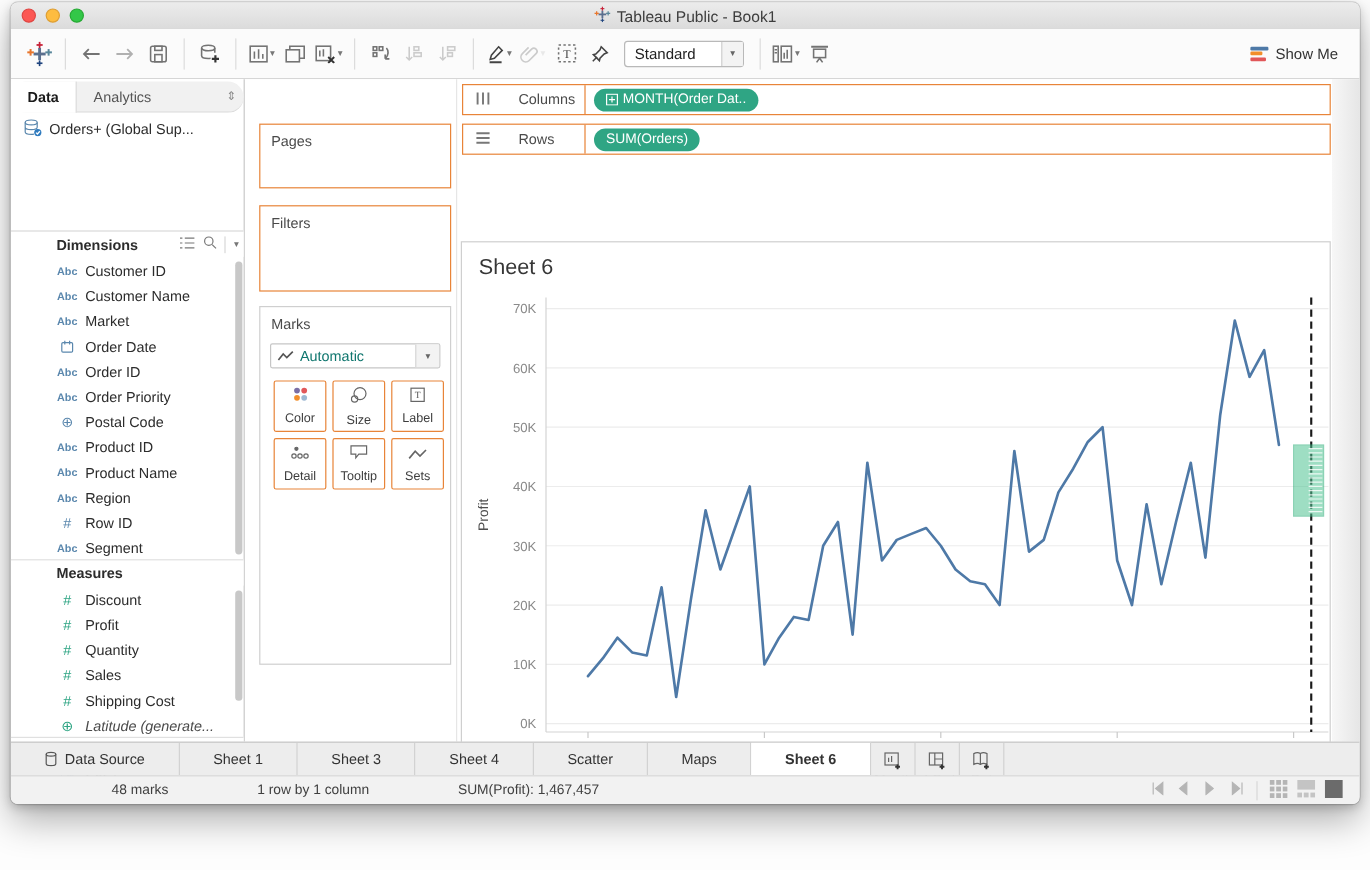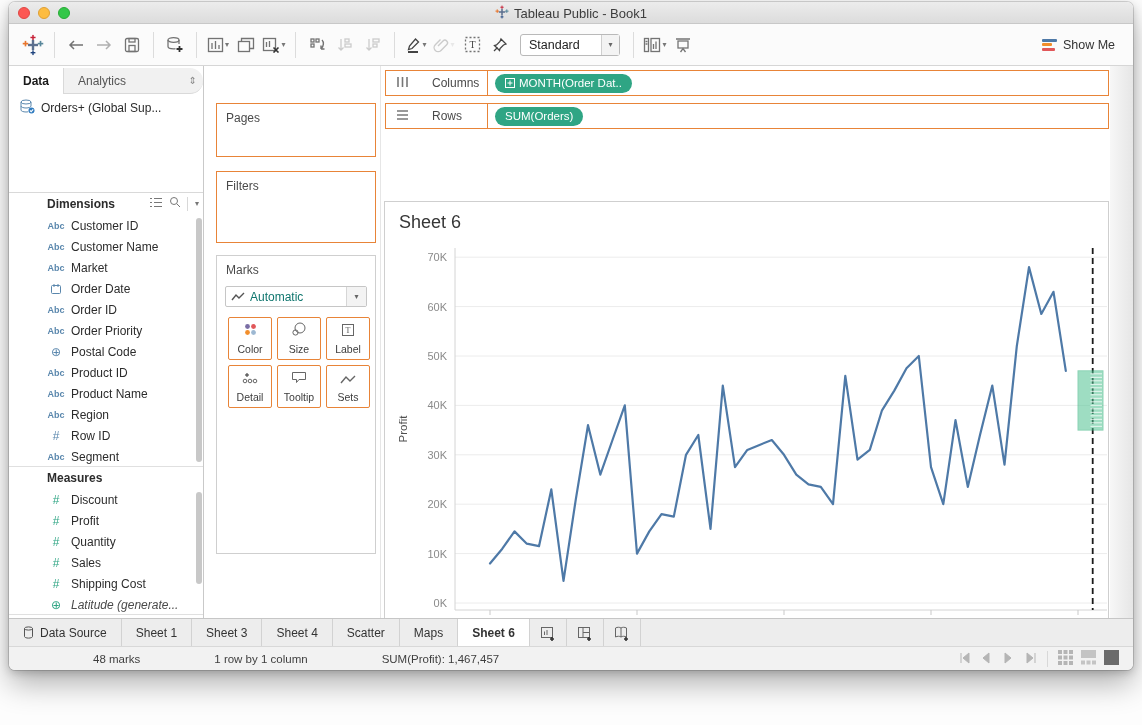--- a/index.html
+++ b/index.html
@@ -64,21 +64,21 @@
   
   .shelf { position:absolute; left:376px; width:724px; height:26px; border:1px solid #e88438; background:#fff; display:flex; align-items:center; }
   .shelf .slabel { width:102px; flex:0 0 102px; display:flex; align-items:center; gap:23px; padding-left:10px; font-size:12px; color:#4a4a4a; height:100%; border-right:1px solid #e88438; }
   .pill { margin-left:7px; height:19px; border-radius:9.5px; background:#2fa584; color:#fff; font-size:11.5px; display:flex; align-items:center; gap:4px; padding:0 10px; }
   
   .sheetcard { position:absolute; left:375px; top:135px; width:725px; height:471px; border:1px solid #cfcfcf; background:#fff; }
   .sheet-title { position:absolute; left:14px; top:10px; font-size:18px; color:#363636; }
   .rightstrip { position:absolute; left:1101px; top:0; width:23px; height:100%; background:linear-gradient(to right,#f7f7f7,#e6e6e6); }
   
   .tabbar { position:absolute; left:0; top:616px; width:100%; height:28px; background:#ededed; border-top:1px solid #c6c6c6; display:flex; }
-  .sheet-tab { display:flex; align-items:center; gap:6px; padding:0 14px; font-size:12px; color:#333; border-right:1px solid #d2d2d2; }
+  .sheet-tab { display:flex; align-items:center; gap:6px; padding:0 28px; font-size:12px; color:#333; border-right:1px solid #d2d2d2; }
   .sheet-tab.active { background:#fff; font-weight:bold; }
   .sheet-tab.icontab { padding:0 10px; }
   
   .statusbar { position:absolute; left:0; top:644px; width:100%; height:24px; background:#f2f2f2; border-top:1px solid #d8d8d8; display:flex; align-items:center; font-size:11.5px; color:#3f3f3f; }
   .statusbar .sseg { padding:0 14px;margin-left:46px; }
   .statusbar .sseg:first-child { padding-left:38px; }
   .snav { margin-left:auto; display:flex; align-items:center; gap:10px; padding-right:14px; }
   .snav .grp { display:flex; align-items:center; gap:8px; }
   .ssep { width:1px; height:16px; background:#d8d8d8; }
 </style>

